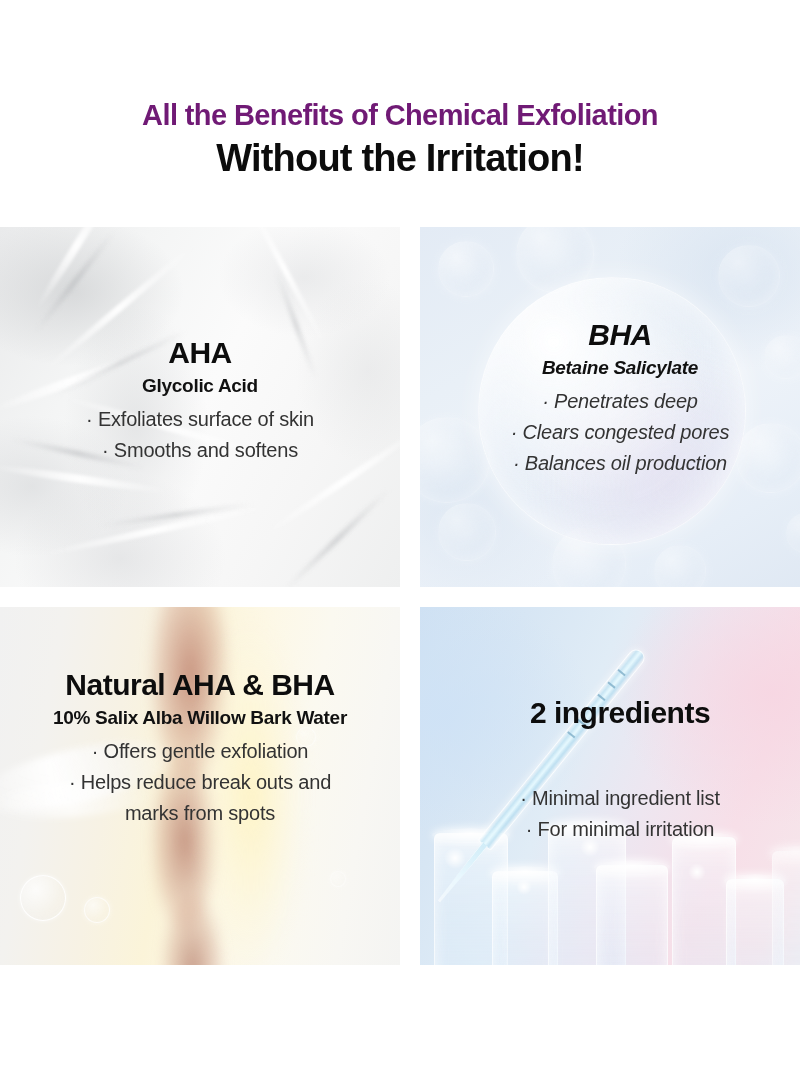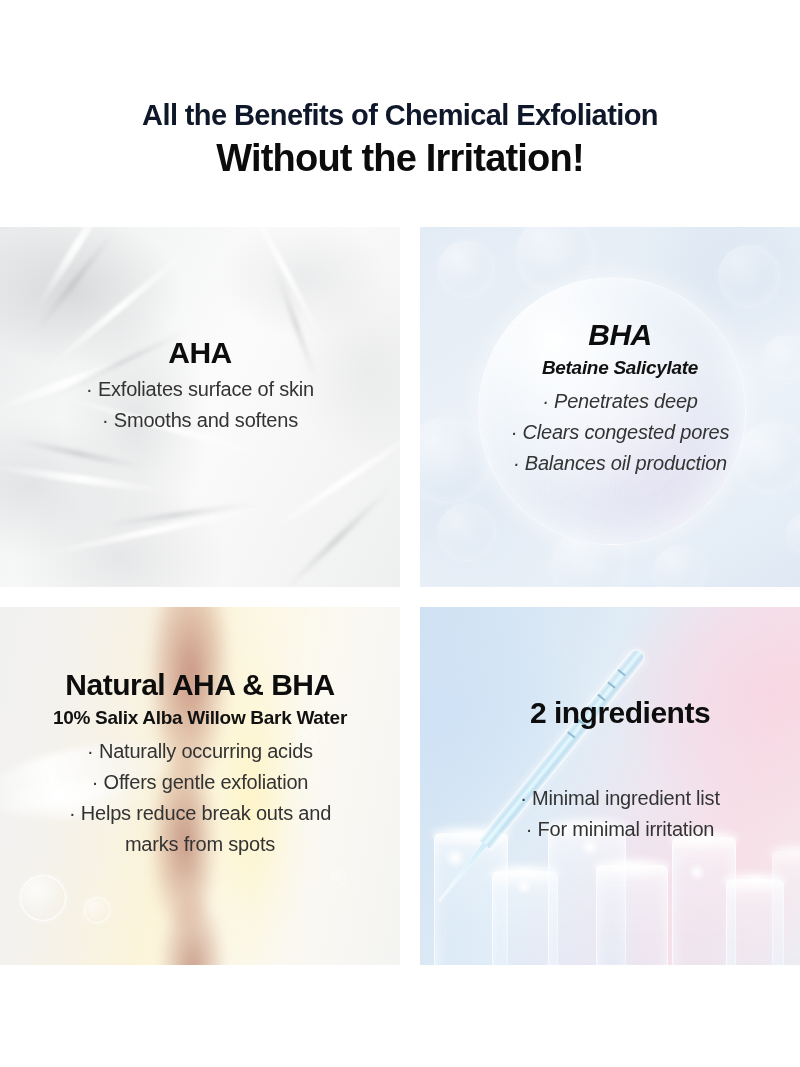--- a/index.html
+++ b/index.html
@@ -21,21 +21,21 @@
   
   .headline {
     position:absolute;
     top:96px; left:0; width:800px;
     text-align:center;
   }
   .headline-l1 {
     font-size:29px;
     font-weight:bold;
     letter-spacing:-0.6px;
-    color:#0f172a;
+    color:#701a75;
     line-height:38px;
     white-space:nowrap;
   }
   .headline-l2 {
     font-size:38px;
     font-weight:bold;
     letter-spacing:-0.8px;
     color:#0c0c0c;
     line-height:48px;
     white-space:nowrap;
@@ -342,20 +342,21 @@
       <div class="gel-streak s7"></div>
       <div class="gel-streak s8"></div>
       <div class="gel-dark d1"></div>
       <div class="gel-dark d2"></div>
       <div class="gel-dark d3"></div>
       <div class="gel-dark d4"></div>
       <div class="gel-dark d5"></div>
       <div class="gel-dark d6"></div>
       <div class="cell-content" style="top:108px;">
         <div class="c-title">AHA</div>
+        <div class="c-sub">Glycolic Acid</div>
         <div class="c-bullets">
           <div class="c-bullet">· Exfoliates surface of skin</div>
           <div class="c-bullet">· Smooths and softens</div>
         </div>
       </div>
     </div>
 
     <div class="cell q-bha">
       <div class="bubble b1"></div>
       <div class="bubble b2"></div>
@@ -385,21 +386,20 @@
       <div class="splash-jet"></div>
       <div class="splash-jet2"></div>
       <div class="droplet dr1"></div>
       <div class="droplet dr2"></div>
       <div class="droplet dr3"></div>
       <div class="droplet dr4"></div>
       <div class="cell-content" style="top:60px;">
         <div class="c-title">Natural AHA &amp; BHA</div>
         <div class="c-sub">10% Salix Alba Willow Bark Water</div>
         <div class="c-bullets">
-          <div class="c-bullet">· Naturally occurring acids</div>
           <div class="c-bullet">· Offers gentle exfoliation</div>
           <div class="c-bullet">· Helps reduce break outs and</div>
           <div class="c-bullet">marks from spots</div>
         </div>
       </div>
     </div>
 
     <div class="cell q-ing">
       <div class="vial v1"></div>
       <div class="vial v2"></div>

